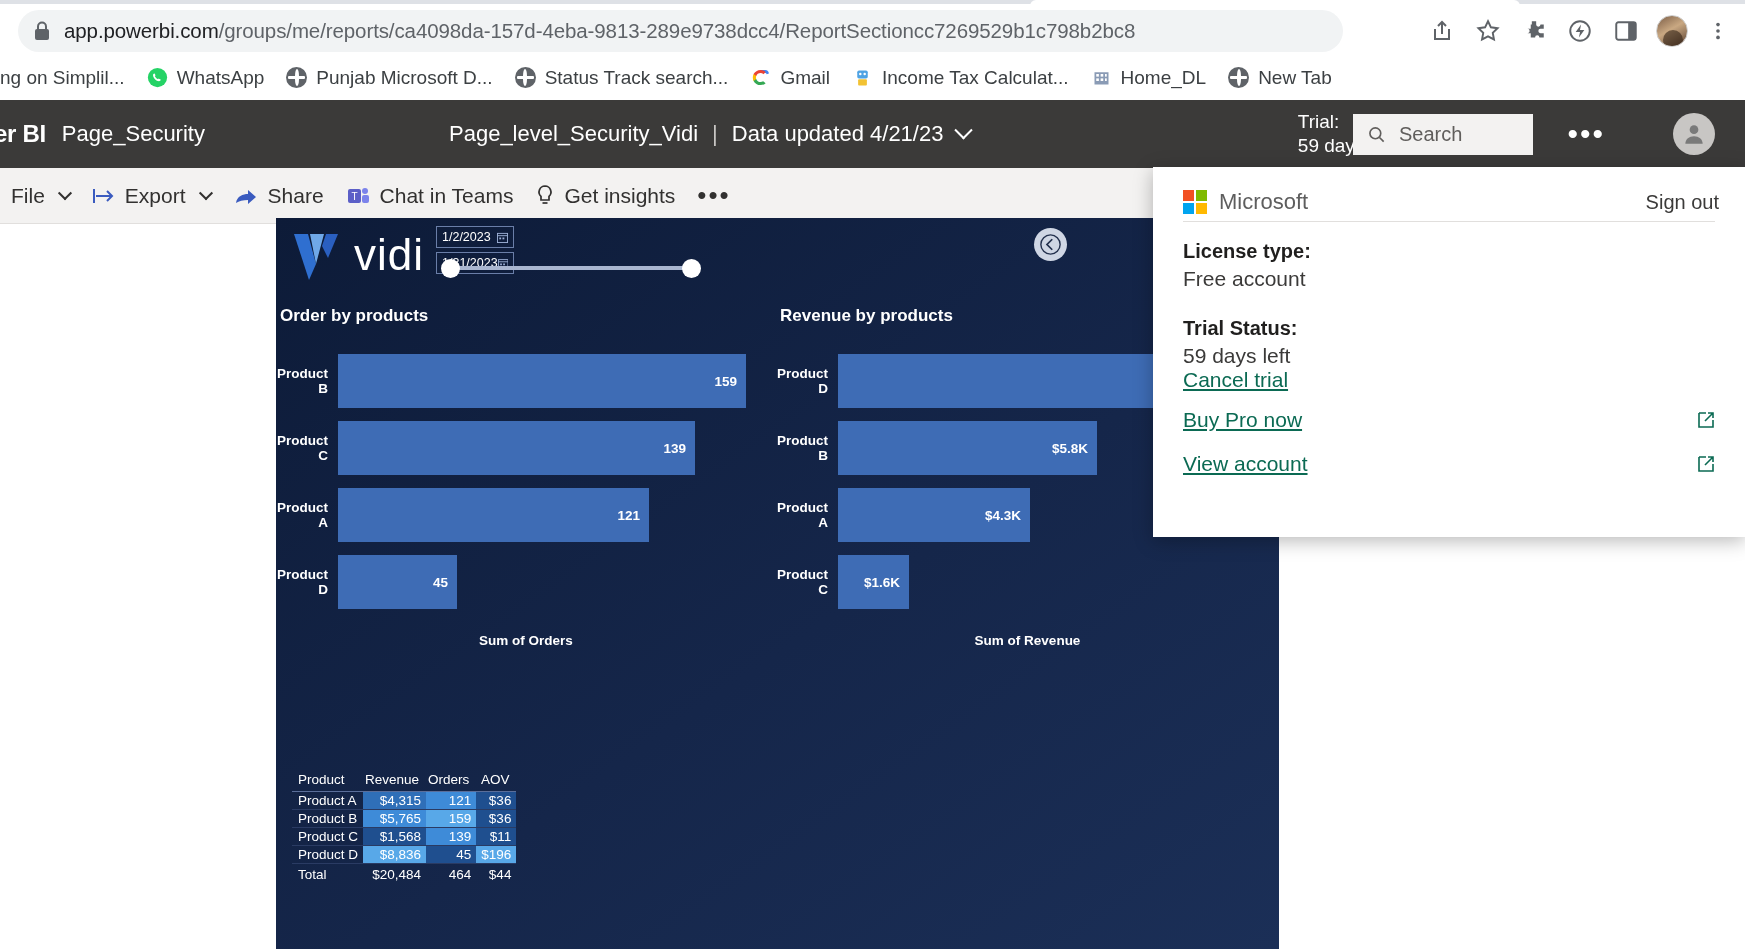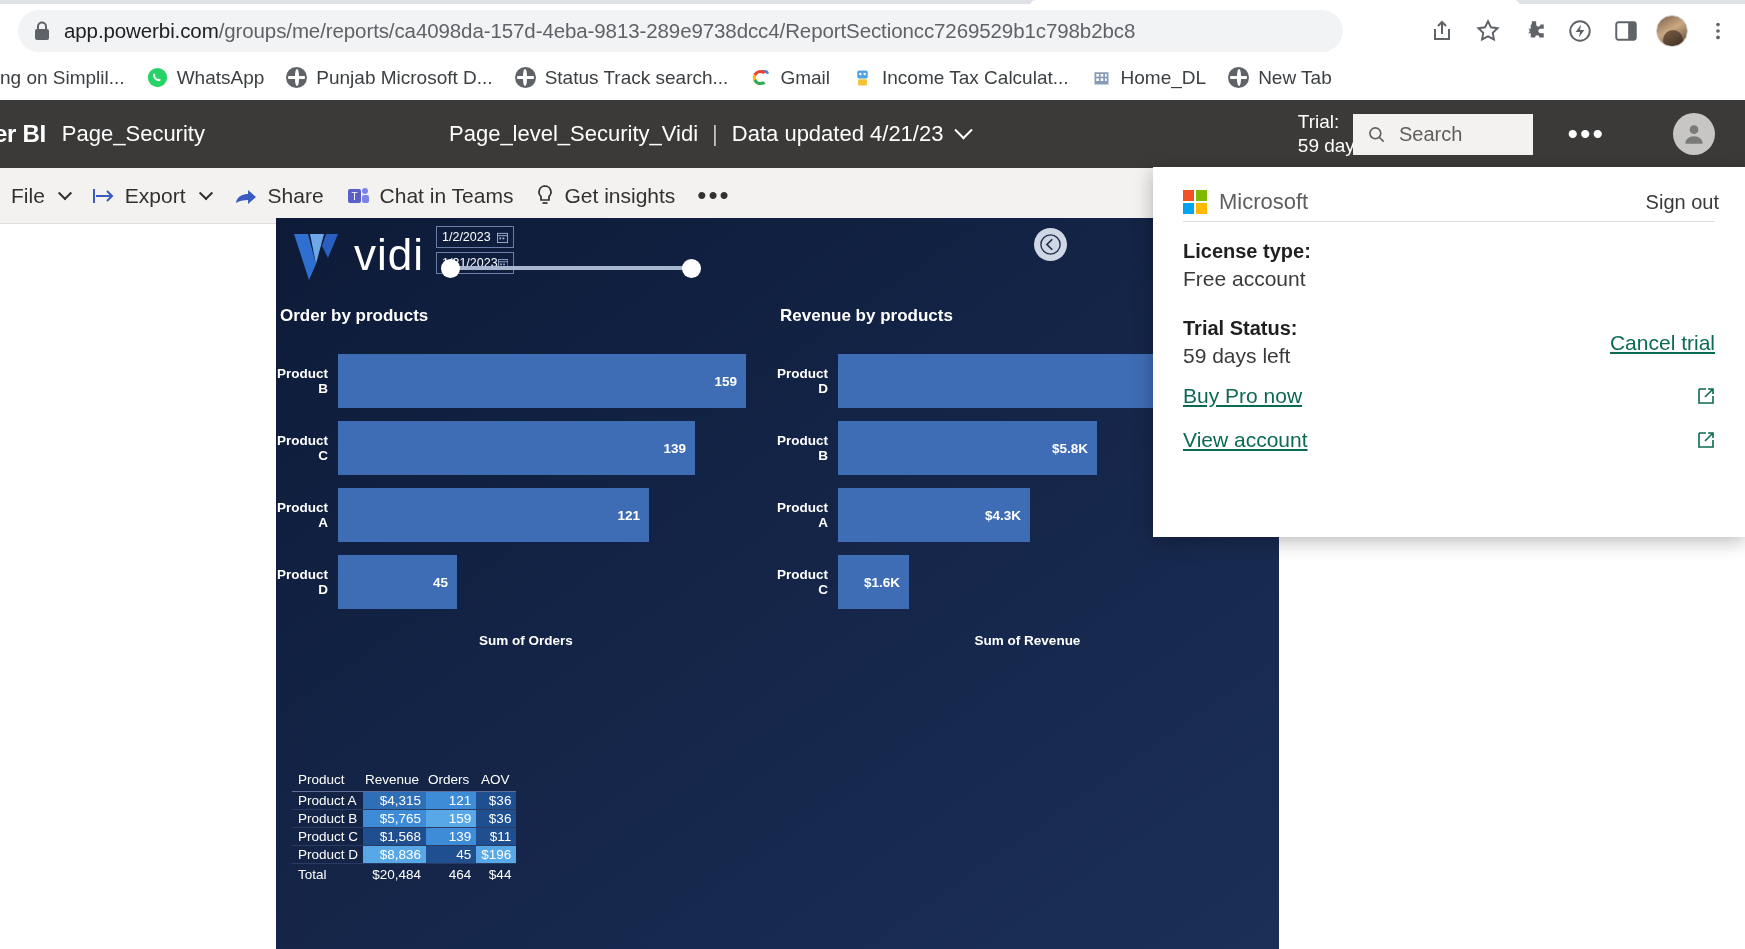--- a/index.html
+++ b/index.html
@@ -242,21 +242,21 @@
     width: 66px; height: 66px; border-radius:50%; background:#6d6d6d;
     display:flex; align-items:center; justify-content:center;
     color:#ffffff; font-size: 27px; letter-spacing: 1px;
   }
   .uname { color:#201f1e; font-size: 24px; font-weight: 600; }
   .uemail { color:#3b3a39; font-size: 20px; margin-top: 3px; }
   .fly-divider { height:1px; background:#e1dfdd; margin: 0 30px; }
   .fly-section { padding: 18px 30px 0 30px; }
   .fly-lbl { color:#201f1e; font-size: 20px; font-weight:600; }
   .fly-val { color:#3b3a39; font-size: 21px; margin-top: 4px; }
-  .fly-row { display:flex; align-items:center; justify-content:space-between; }
+  .fly-row { display:flex; align-items:flex-start; justify-content:space-between;flex-direction:column; }
   .link-green { color:#0b6a53; font-size: 21px; text-decoration:underline; cursor:pointer; }
   .ext-ico { width: 18px; height: 18px; }
   .fly-link-row {
     display:flex; align-items:center; justify-content:space-between;
     padding: 10px 30px 0 30px;
   }
 </style>
 </head>
 <body>
 

